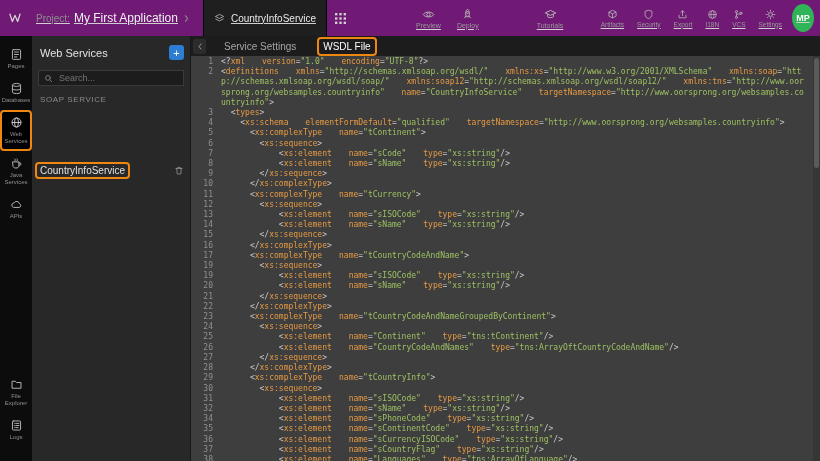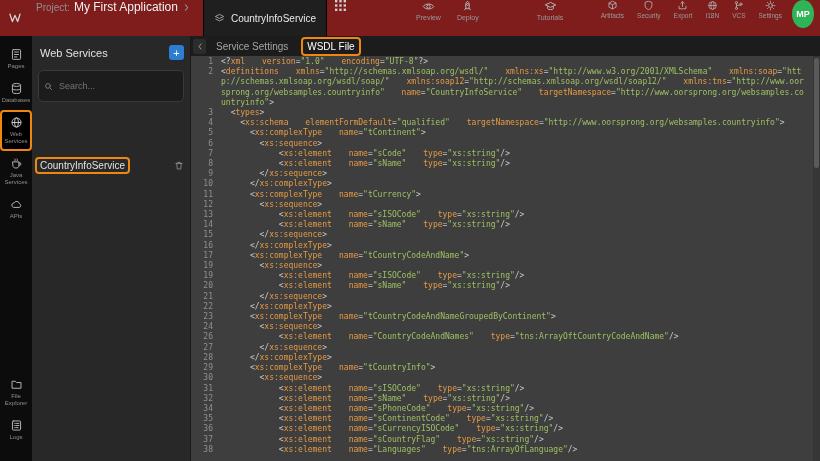--- a/index.html
+++ b/index.html
@@ -3,21 +3,21 @@
 <meta charset="utf-8">
 <style>
   :root{ --accent:#ee8612; --blue:#2d7dd2; --green:#2fb457; }
   *{ box-sizing:border-box; }
   html,body{ margin:0; padding:0; }
   body{ width:820px; height:461px; overflow:hidden; background:#111;
         font-family:"Liberation Sans", sans-serif; }
   .app{ width:820px; height:461px; display:flex; flex-direction:column; position:relative; }
 
   
-  .topbar{ flex:0 0 36px; background:#7f1d1d; display:flex; align-items:flex-start; color:#cfcfcf; }
+  .topbar{ flex:0 0 36px; background:#701a75; display:flex; align-items:center; color:#cfcfcf;text-decoration:underline; }
   .logo{ width:30px; height:36px; display:flex; align-items:center; justify-content:center; }
   .project{ display:flex; align-items:center; gap:4px; margin-left:6px; white-space:nowrap; }
   .proj-label{ color:#8f8f8f; font-size:10px; }
   .proj-name{ color:#f0f0f0; font-size:12px; }
   .tab-chip{ height:36px; display:flex; align-items:center; gap:6px; padding:0 10px;
              background:#1f1f1f; margin-left:12px; border-left:1px solid #000; border-right:1px solid #000; }
   .chip-label{ color:#e8e8e8; font-size:10px; white-space:nowrap; }
   .grid-btn{ margin-left:8px; display:flex; }
   .actions{ display:flex; gap:16px; margin-left:70px; }
   .action{ display:flex; flex-direction:column; align-items:center; gap:1px; }
@@ -39,32 +39,32 @@
   .rail-item.active{ background:#000; }
   .rail-spacer{ flex:1; }
   .annotated{ outline:2px solid var(--accent); outline-offset:-1px; border-radius:3px; }
 
   
   .panel{ flex:0 0 132px; background:#282828; display:flex; flex-direction:column; border-right:1px solid #191919; }
   .panel-header{ display:flex; align-items:center; padding:9px 6px 4px 8px; }
   .panel-title{ flex:1; color:#e3e3e3; font-size:11px; }
   .add-btn{ width:15px; height:15px; border:none; border-radius:3px; background:var(--blue); color:#fff;
             font-size:11px; line-height:14px; text-align:center; padding:0; cursor:pointer; }
-  .search-box{ margin:6px 6px 0; height:32px; background:#1c1c1c; border:1px solid #3a3a3a; border-radius:5px;
+  .search-box{ margin:6px 6px 0; height:16px; background:#1c1c1c; border:1px solid #3a3a3a; border-radius:0;
                display:flex; align-items:center; gap:4px; padding:0 5px; }
   .search-box input{ flex:1; min-width:0; background:transparent; border:none; outline:none; color:#bbb;
                      font-size:9px; font-family:inherit; }
   .section-label{ padding:9px 8px 3px; color:#8a8a8a; font-size:8px; letter-spacing:.6px; }
   .service-item{ margin-top:54px; display:flex; align-items:center; padding:2px 6px 2px 2px; }
   .service-name{ color:#e2e2e2; font-size:10px; padding:2px 4px; margin-left:2px; }
   .service-item .trash{ margin-left:auto; display:flex; }
 
   
   .main{ flex:1; display:flex; flex-direction:column; min-width:0; }
-  .tabsbar{ flex:0 0 20px; background:#1c1c1c; display:flex; align-items:center; gap:2px; padding-left:2px; }
+  .tabsbar{ flex:0 0 20px; background:#1c1c1c; display:flex; align-items:center; gap:10px; padding-left:2px; }
   .collapse-btn{ width:13px; height:15px; background:#2c2c2c; display:flex; align-items:center;
                  justify-content:center; border-radius:2px; }
   .tab{ font-size:10px; color:#a5a5a5; padding:2px 8px; white-space:nowrap; }
   .tab.active{ color:#fff; }
   .tab.annotated{ padding:3px 5px; margin-left:4px; }
   .editor{ flex:1; background:#3e3e3e; overflow:hidden; position:relative; padding-top:1px;
            font-family:"DejaVu Sans Mono","Liberation Mono",monospace; font-size:8px; line-height:10.2px; }
   .code-line{ display:flex; align-items:flex-start; }
   .ln{ flex:0 0 30px; text-align:right; padding-right:8px; color:#909090; }
   .code{ flex:1; white-space:pre-wrap; word-break:break-all; color:#d6d6d6; padding-right:12px; }
@@ -289,20 +289,21 @@
       </div>
       <div class="search-box">
         <span>
           <svg width="9" height="9" viewBox="0 0 16 16" fill="none" stroke="#7d7d7d" stroke-width="1.6" stroke-linecap="round">
               <circle cx="7" cy="7" r="4.2"></circle>
               <path d="M10.2 10.2 L13.8 13.8"></path>
             </svg>
         </span>
         <input type="text" placeholder="Search..." style="">
       </div>
+      <div class="section-label">SOAP SERVICE</div>
       <div class="service-item">
         <span class="service-name annotated">CountryInfoService</span>
         <span class="trash">
           <svg width="10" height="11" viewBox="0 0 16 16" fill="none" stroke="#9c9c9c" stroke-width="1.2" stroke-linecap="round" stroke-linejoin="round">
               <path d="M3 4.6 H13 M6.2 4.6 V3 H9.8 V4.6"></path>
               <path d="M4.4 4.6 L5.2 13.6 H10.8 L11.6 4.6"></path>
             </svg>
         </span>
       </div>
     </aside>
@@ -409,20 +410,24 @@
             </div>
             <div class="code-line">
               <span class="ln">23</span>
               <span class="code">      <span class="tk-p">&lt;</span><span class="tk-t">xs:complexType</span> <span class="tk-a">name</span><span class="tk-p">=</span><span class="tk-s">"tCountryCodeAndNameGroupedByContinent"</span><span class="tk-p">&gt;</span></span>
             </div>
             <div class="code-line">
               <span class="ln">24</span>
               <span class="code">        <span class="tk-p">&lt;</span><span class="tk-t">xs:sequence</span><span class="tk-p">&gt;</span></span>
             </div>
             <div class="code-line">
+              <span class="ln">25</span>
+              <span class="code">            <span class="tk-p">&lt;</span><span class="tk-t">xs:element</span> <span class="tk-a">name</span><span class="tk-p">=</span><span class="tk-s">"Continent"</span> <span class="tk-a">type</span><span class="tk-p">=</span><span class="tk-s">"tns:tContinent"</span><span class="tk-p">/&gt;</span></span>
+            </div>
+            <div class="code-line">
               <span class="ln">26</span>
               <span class="code">            <span class="tk-p">&lt;</span><span class="tk-t">xs:element</span> <span class="tk-a">name</span><span class="tk-p">=</span><span class="tk-s">"CountryCodeAndNames"</span> <span class="tk-a">type</span><span class="tk-p">=</span><span class="tk-s">"tns:ArrayOftCountryCodeAndName"</span><span class="tk-p">/&gt;</span></span>
             </div>
             <div class="code-line">
               <span class="ln">27</span>
               <span class="code">        <span class="tk-p">&lt;/</span><span class="tk-t">xs:sequence</span><span class="tk-p">&gt;</span></span>
             </div>
             <div class="code-line">
               <span class="ln">28</span>
               <span class="code">      <span class="tk-p">&lt;/</span><span class="tk-t">xs:complexType</span><span class="tk-p">&gt;</span></span>

